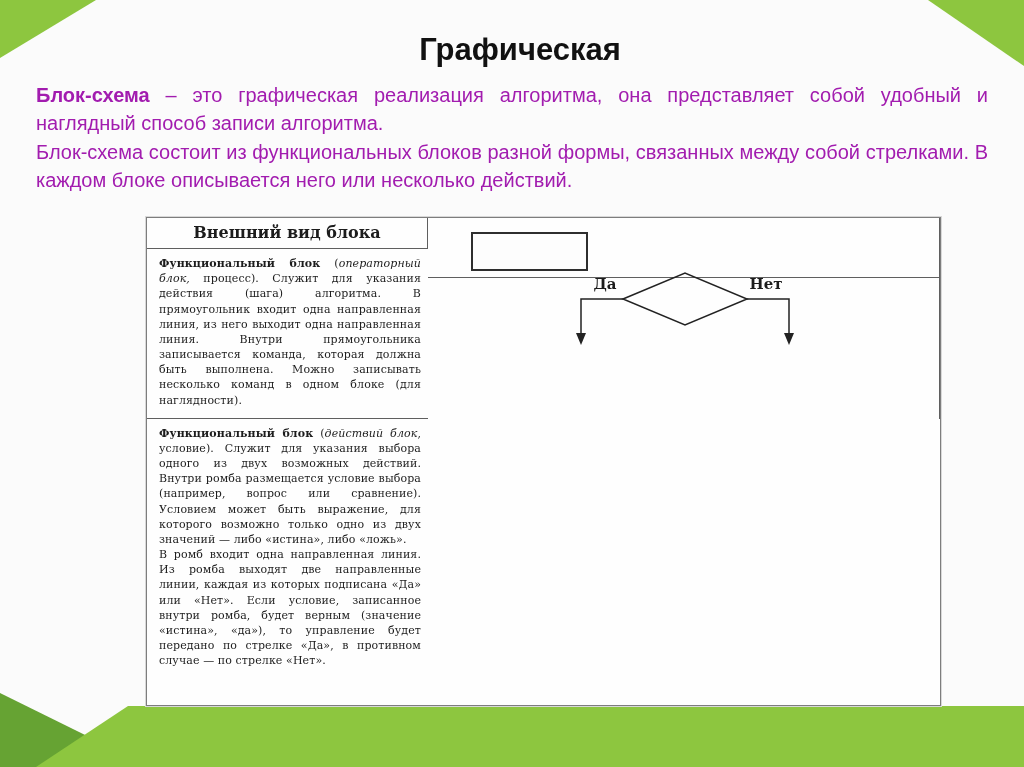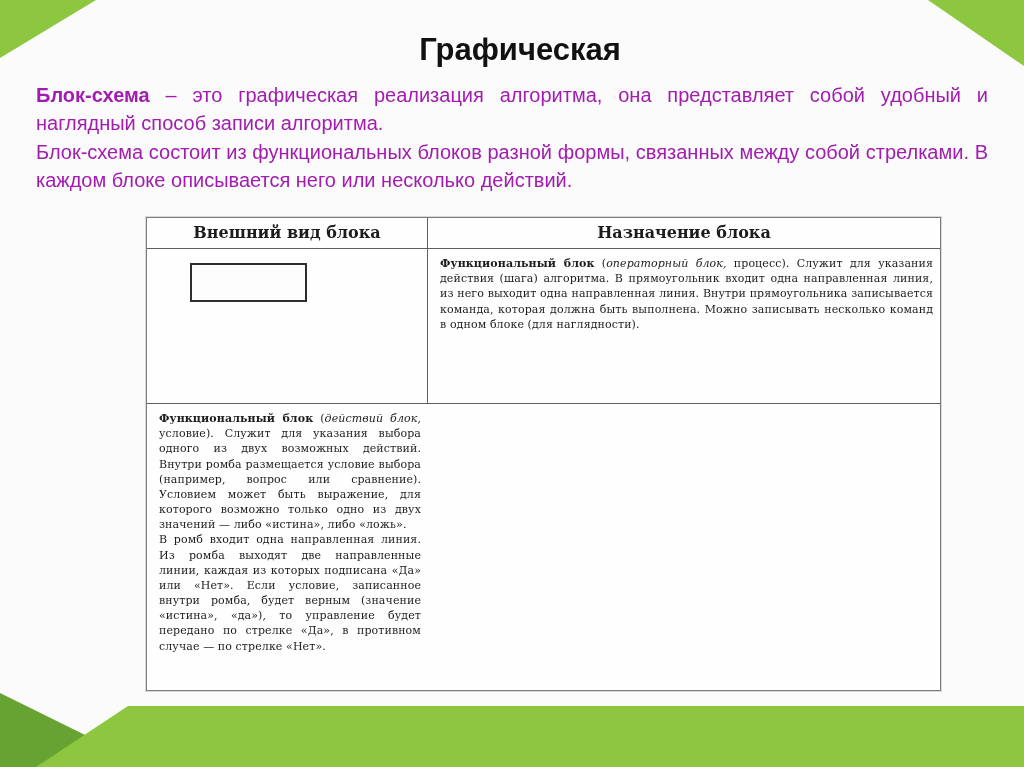--- a/index.html
+++ b/index.html
@@ -117,29 +117,39 @@
   <h1 class="title">Графическая</h1>
 
   <div class="intro">
     <p><b>Блок-схема</b><span> – это графическая реализация алгоритма, она представляет собой удобный и наглядный способ записи алгоритма.</span></p>
     <p>Блок-схема состоит из функциональных блоков разной формы, связанных между собой стрелками. В каждом блоке описывается него или несколько действий.</p>
   </div>
 
   <div class="fc-table">
 
     <div class="cell th bR bB">Внешний вид блока</div>
-    <div class="cell th bB">Назначение блока</div>
 
     <div class="cell shape-cell bR bB">
       <div class="rect-figure"></div>
     </div>
     <div class="cell desc bB r1">
       <p><span class="term">Функциональный блок</span><span> (</span><span class="alt">операторный блок,</span><span> процесс).</span><span> Служит для указания действия (шага) алгоритма. В прямоугольник входит одна направленная линия, из него выходит одна направленная линия. Внутри прямоугольника записывается команда, которая должна быть выполнена. Можно записывать несколько команд в одном блоке (для наглядности).</span></p>
     </div>
 
+    <div class="cell shape-cell bR">
+      <svg class="diamond-svg" width="262" height="100" viewBox="0 0 262 100" xmlns="http://www.w3.org/2000/svg">
+        <polygon points="70,44 132,18 194,44 132,70" fill="none" stroke="#222222" stroke-width="1.5"></polygon>
+        <polyline points="70,44 28,44 28,80" fill="none" stroke="#222222" stroke-width="1.5"></polyline>
+        <path d="M28,90 L23,78 L33,78 Z" fill="#222222"></path>
+        <polyline points="194,44 236,44 236,80" fill="none" stroke="#222222" stroke-width="1.5"></polyline>
+        <path d="M236,90 L231,78 L241,78 Z" fill="#222222"></path>
+        <text x="52" y="34" text-anchor="middle" font-family="DejaVu Serif, serif" font-size="15" font-weight="bold" fill="#1c1c1c">Да</text>
+        <text x="213" y="34" text-anchor="middle" font-family="DejaVu Serif, serif" font-size="15" font-weight="bold" fill="#1c1c1c">Нет</text>
+      </svg>
+    </div>
     <div class="cell desc r2">
       <p><span class="term">Функциональный блок</span><span> (</span><span class="alt">действий блок</span><span>, условие).</span><span> Служит для указания выбора одного из двух возможных действий. Внутри ромба размещается условие выбора (например, вопрос или сравнение). Условием может быть выражение, для которого возможно только одно из двух значений — либо «истина», либо «ложь».</span></p>
       <p>В ромб входит одна направленная линия. Из ромба выходят две направленные линии, каждая из которых подписана «Да» или «Нет». Если условие, записанное внутри ромба, будет верным (значение «истина», «да»), то управление будет передано по стрелке «Да», в противном случае — по стрелке «Нет».</p>
     </div>
 
   </div>
 
 </div>
 
 </body></html>

